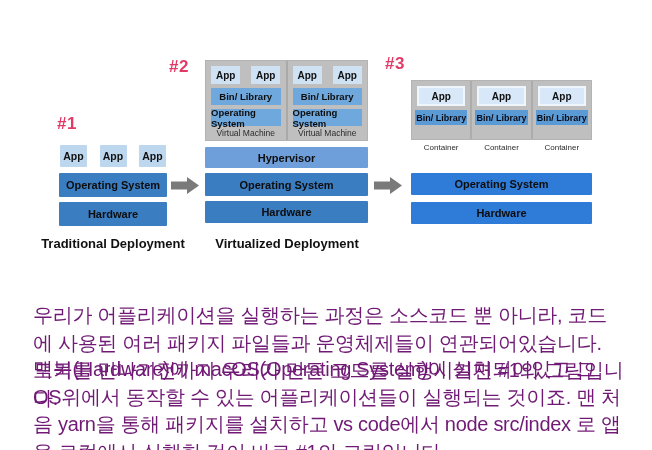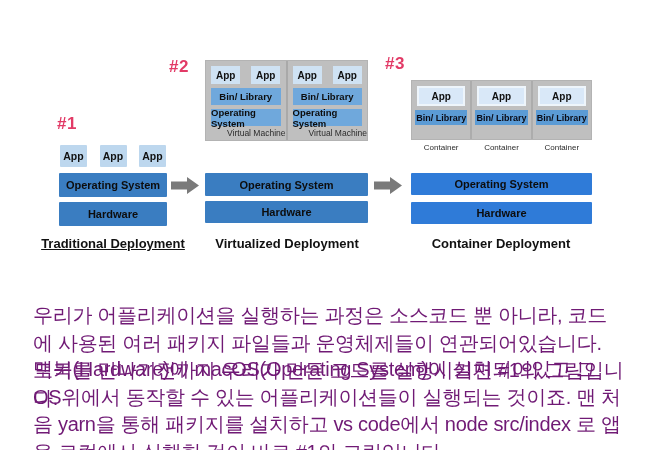--- a/index.html
+++ b/index.html
@@ -74,21 +74,21 @@
   }
   .vm-bar {
     margin: 4px 5px 0;
     height: 17px;
     background: #6fa8dc;
     display: flex; align-items: center; justify-content: center;
     font-weight: 700; font-size: 9.5px; color: #0d0d0d;
   }
   .vm-label {
     margin-top: 2px;
-    text-align: right;
+    text-align: center;
     font-size: 8.5px; line-height: 10px;
     color: #2b2b2b;
   }
   .s2-hv { left: 205px; top: 147px; width: 163px; height: 21px; }
   .s2-os { left: 205px; top: 173px; width: 163px; height: 23px; }
   .s2-hw { left: 205px; top: 201px; width: 163px; height: 22px; }
 
   
   .ct-box {
     position: absolute;
@@ -128,21 +128,21 @@
   
   .dg-title {
     position: absolute;
     top: 236px;
     width: 180px;
     text-align: center;
     font-weight: 700;
     font-size: 13px;
     color: #111;
   }
-  .t1 { left: 23px; text-decoration: underline; }
+  .t1 { left: 23px; }
   .t2 { left: 197px; }
   .t3 { left: 411px; }
 
   .arrow { position: absolute; width: 28px; height: 17px; }
   .a1 { left: 171px; top: 177px; }
   .a2 { left: 374px; top: 177px; }
 
   
   .body-text {
     position: absolute;
@@ -196,20 +196,21 @@
     <div class="vm-col">
       <div class="vm-apps">
         <div class="vm-app">App</div>
         <div class="vm-app">App</div>
       </div>
       <div class="vm-bar">Bin/ Library</div>
       <div class="vm-bar">Operating System</div>
       <div class="vm-label">Virtual Machine</div>
     </div>
   </div>
+  <div class="bar hyperv s2-hv">Hypervisor</div>
   <div class="bar steel s2-os">Operating System</div>
   <div class="bar steel s2-hw">Hardware</div>
   <div class="dg-title t2">Virtualized Deployment</div>
 
   <div class="arrow a2">
     <svg width="28" height="17" viewBox="0 0 28 17">
         <path d="M0 4.5 H16 V0 L28 8.5 L16 17 V12.5 H0 Z" fill="#7a7a7a"></path>
       </svg>
   </div>
 
@@ -225,18 +226,17 @@
       <div class="ct-label">Container</div>
     </div>
     <div class="ct-col">
       <div class="ct-app">App</div>
       <div class="ct-bin">Bin/ Library</div>
       <div class="ct-label">Container</div>
     </div>
   </div>
   <div class="bar bright s3-os">Operating System</div>
   <div class="bar bright s3-hw">Hardware</div>
-  <div class="dg-title t3">Container Deployment</div>
 
   <p class="body-text p1">우리가 어플리케이션을 실행하는 과정은 소스코드 뿐 아니라, 코드에 사용된 여러 패키지 파일들과 운영체제들이 연관되어있습니다. 도커를 만나기전까지 우리가 만든 코드를 실행시키면 #1의 그림입니다.</p>
   <p class="body-text p2">맥북(Hardware)에 macOS(Operating System)이 설치되어있고 그 OS위에서 동작할 수 있는 어플리케이션들이 실행되는 것이죠. 맨 처음 yarn을 통해 패키지를 설치하고 vs code에서 node src/index 로 앱을 로컬에서 실행한 것이 바로 #1의 그림입니다.</p>
 
 </div>
 
 </body></html>

